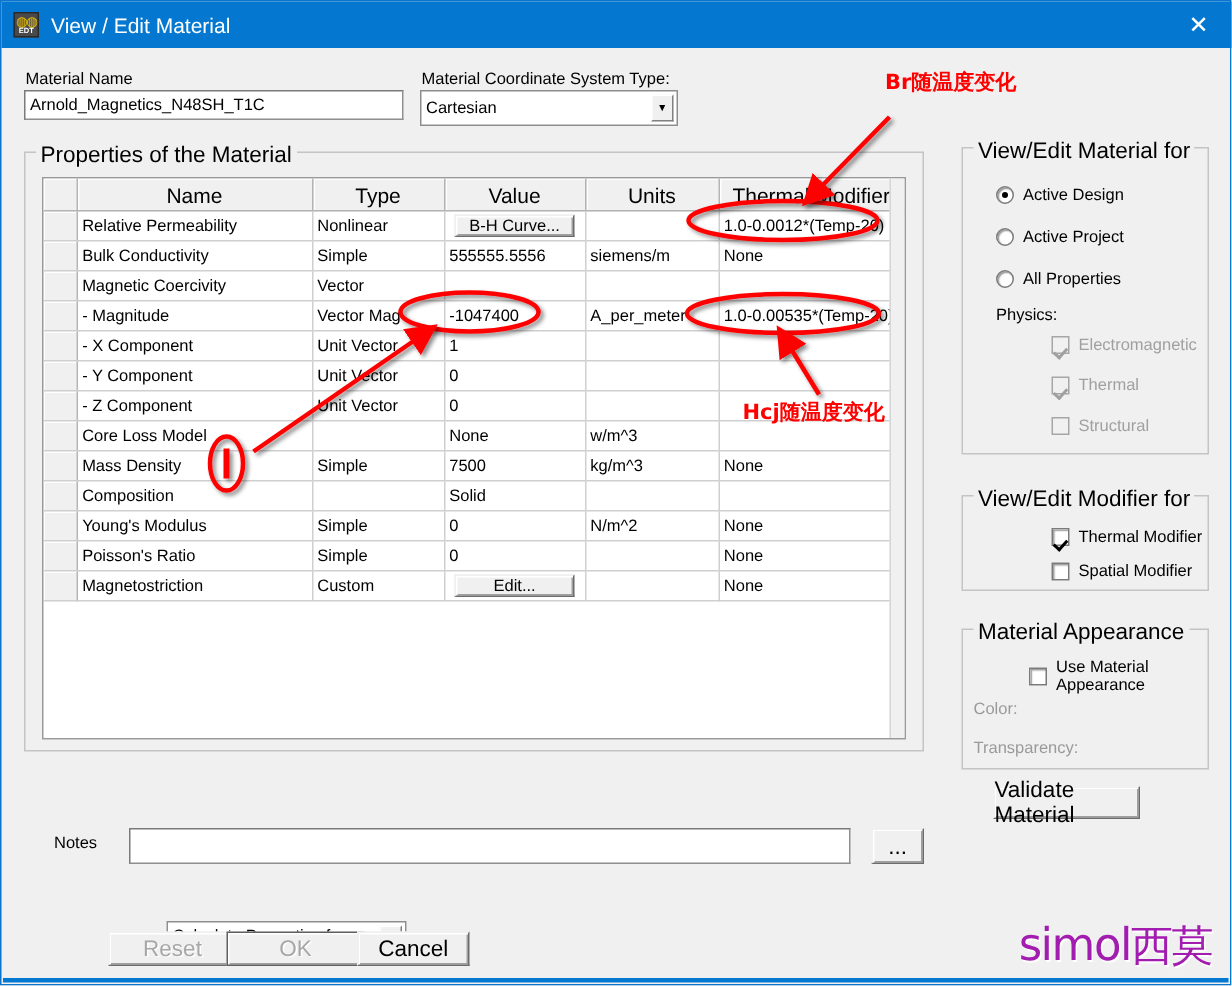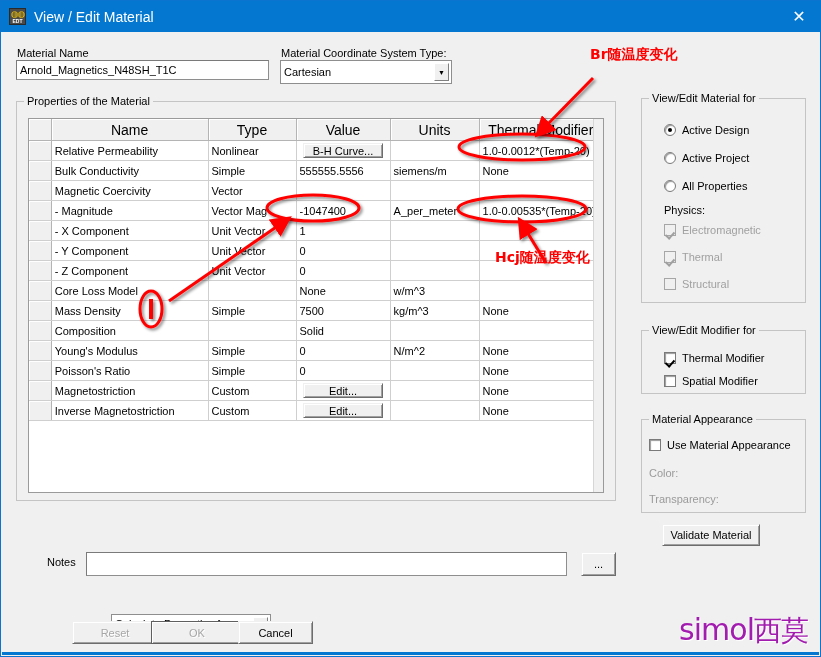--- a/index.html
+++ b/index.html
@@ -49,44 +49,44 @@
   .combo .arrow{
     position:absolute;right:2px;top:2px;bottom:2px;width:15px;
     background:#f0f0f0;border:1px solid #fff;border-right-color:#808080;border-bottom-color:#808080;
     box-sizing:border-box;display:flex;align-items:center;justify-content:center;
     font-size:7px;color:#000;
   }
   .gbox{
     position:absolute;border:1px solid #c4c4c4;box-sizing:border-box;
   }
   .gbox > .cap{
-    position:absolute;top:-7px;left:7px;background:#f0f0f0;padding:0 3px;font-size:11px;
+    position:absolute;top:-7px;left:7px;background:#f0f0f0;padding:0 3px;font-size:15px;
     white-space:nowrap;
   }
   .btn{
     position:absolute;background:#f0f0f0;box-sizing:border-box;
     border:1px solid #f0f0f0;border-right-color:#6d6d6d;border-bottom-color:#6d6d6d;
     box-shadow:inset 1px 1px 0 #ffffff, inset -1px -1px 0 #a0a0a0;
-    display:flex;align-items:center;justify-content:center;font-size:11px;
+    display:flex;align-items:center;justify-content:center;font-size:15px;
     font-family:"Liberation Sans",sans-serif;color:#000;
   }
   .btn.disabled{color:#a7a7a7;text-shadow:1px 1px 0 #ffffff;}
   .btn.default{border:1px solid #5f5f5f;}
 
   .radio{position:absolute;display:flex;align-items:center;}
   .radio .dot{
     width:12px;height:12px;border-radius:50%;
     background:#fff;border:1px solid #7a7a7a;
     box-shadow:inset 1px 1px 1px #9a9a9a;
     margin-right:6px;box-sizing:border-box;position:relative;flex:none;
   }
   .radio.on .dot::after{
     content:"";position:absolute;left:3px;top:3px;width:4px;height:4px;border-radius:50%;background:#000;
   }
-  .chk{position:absolute;display:flex;align-items:center;}
+  .chk{position:absolute;display:flex;align-items:center;margin-left:37px;}
   .chk .box{
     width:12px;height:12px;background:#fff;border:1px solid #7a7a7a;
     box-shadow:inset 1px 1px 1px #9a9a9a;margin-right:6px;box-sizing:border-box;
     position:relative;flex:none;
   }
   .chk.on .box::after{
     content:"";position:absolute;left:2px;top:5px;width:4px;height:7px;
     border:solid #000;border-width:0 2px 2px 0;transform:rotate(42deg);
   }
   .chk.dis .box{background:#f0f0f0;border-color:#a6a6a6;box-shadow:none;}
@@ -288,30 +288,20 @@
           <tr>
             <td class="sel"></td>
             <td>Magnetostriction</td>
             <td>Custom</td>
             <td>
               <span class="cellbtn">Edit...</span>
             </td>
             <td></td>
             <td>None</td>
           </tr>
-          <tr>
-            <td class="sel"></td>
-            <td>Inverse Magnetostriction</td>
-            <td>Custom</td>
-            <td>
-              <span class="cellbtn">Edit...</span>
-            </td>
-            <td></td>
-            <td>None</td>
-          </tr>
         </tbody>
     </table>
     <div class="tbl-sidebar"></div>
   </div>
 
   <div class="gbox" style="left:640px;top:97px;width:165px;height:205px;">
     <div class="cap">View/Edit Material for</div>
   </div>
   <div class="radio on" style="left:663px;top:123px;">
     <span class="dot"></span>
@@ -356,21 +346,21 @@
   </div>
   <div class="chk" style="left:648px;top:438px;">
     <span class="box"></span>
     <span>Use Material Appearance</span>
   </div>
   <div class="lbl dim" style="left:648px;top:466px;">Color:</div>
   <div class="lbl dim" style="left:648px;top:492px;">Transparency:</div>
 
   <div class="btn" style="left:661px;top:523px;width:98px;height:22px;">Validate Material</div>
 
-  <div class="lbl" style="left:46px;top:555px;text-align:right;">Notes</div>
+  <div class="lbl" style="left:35px;top:555px;text-align:right;">Notes</div>
   <div class="tf" style="left:85px;top:551px;width:481px;height:24px;" placeholder=""></div>
   <div class="btn" style="left:580px;top:551px;width:35px;height:24px;">...</div>
 
   <div class="combo" style="left:110px;top:613px;width:160px;height:19px;">
     <span>Calculate Properties for:</span>
     <span class="arrow">▼</span>
   </div>
 
   <div class="btn disabled" style="left:71px;top:620px;width:86px;height:23px;">Reset</div>
   <div class="btn disabled default" style="left:150px;top:620px;width:92px;height:23px;">OK</div>
@@ -397,15 +387,15 @@
       <ellipse cx="150" cy="308" rx="11" ry="18"></ellipse>
       <line x1="150" y1="298" x2="150" y2="318" stroke-width="4"></line>
     </g>
     <g filter="url(#sh)" stroke="#ff0000" stroke-width="3" marker-end="url(#ah)">
       <line x1="592" y1="77" x2="542" y2="128"></line>
       <line x1="545" y1="262" x2="523" y2="226"></line>
       <line x1="168" y1="300" x2="281" y2="222"></line>
     </g>
   </svg>
   <div class="ann" style="left:589px;top:45px;">Br随温度变化</div>
-  <div class="ann" style="left:494px;top:248px;text-align:center;">Hcj随温度变化</div>
+  <div class="ann" style="left:494px;top:265px;text-align:center;">Hcj随温度变化</div>
 
 </div>
 
 </body></html>

